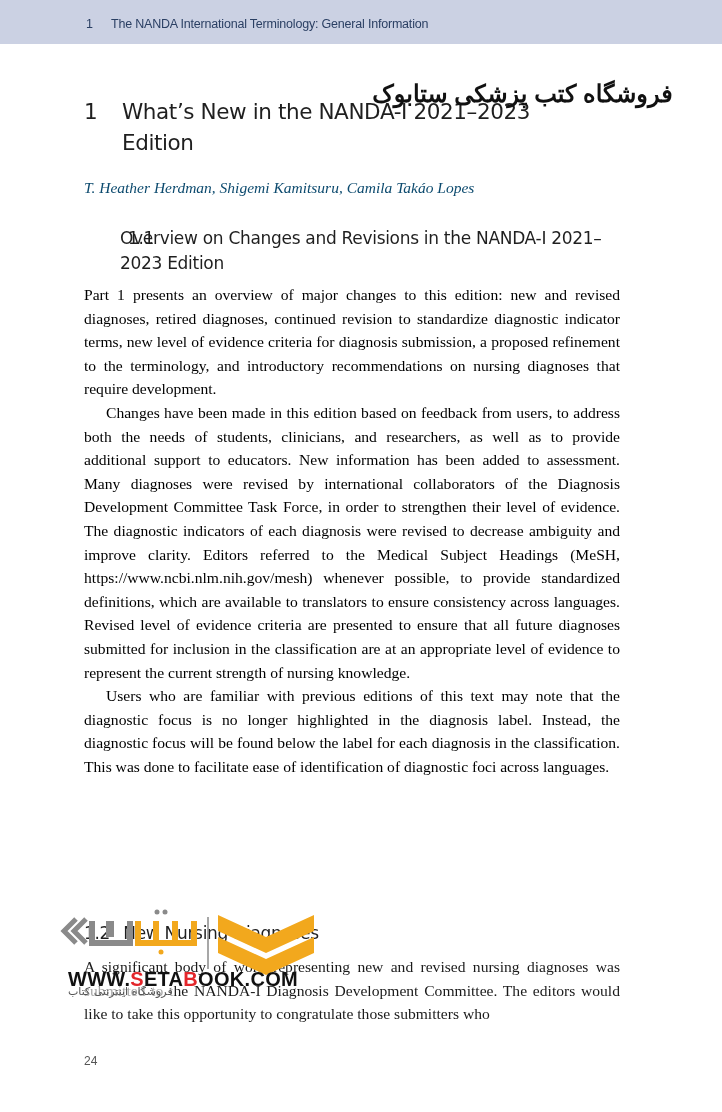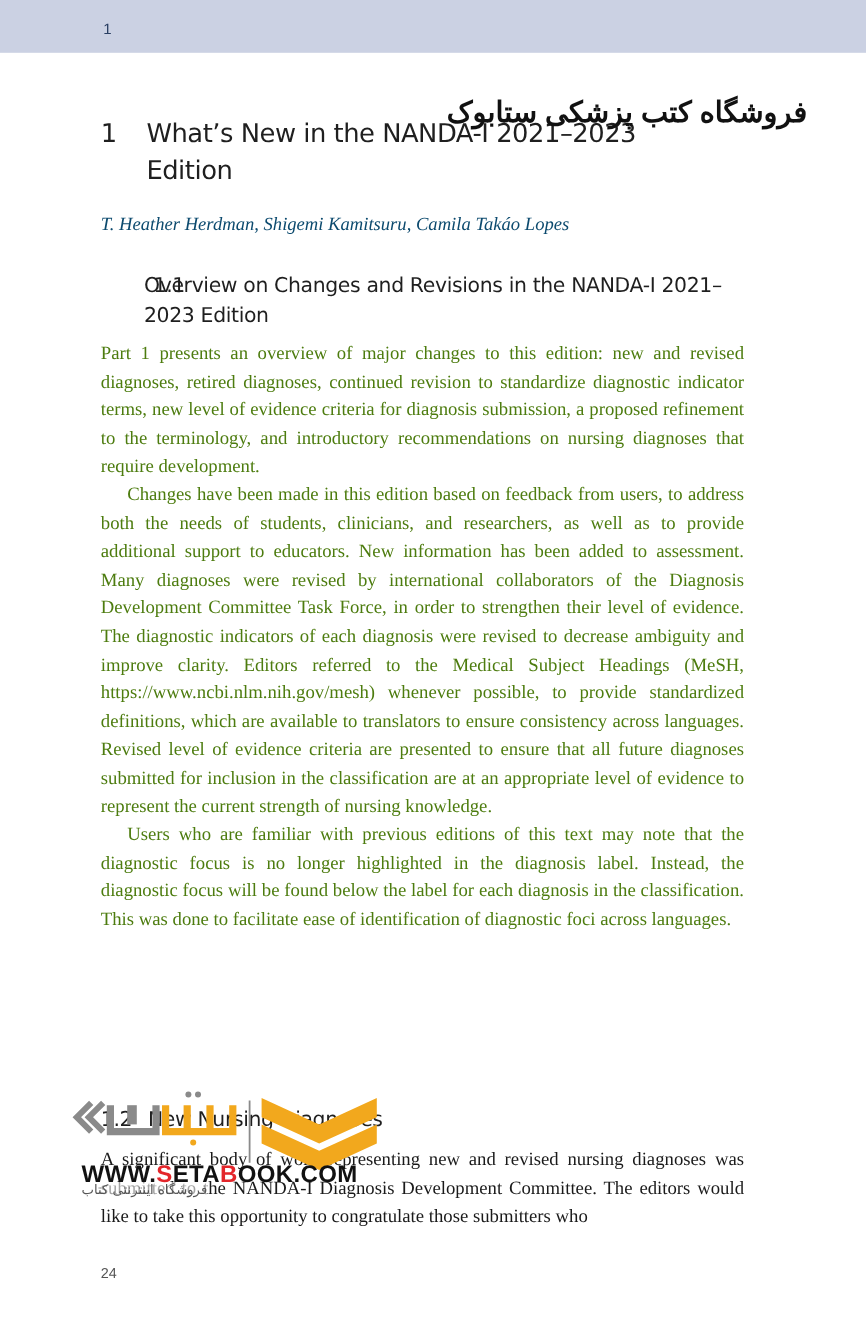--- a/index.html
+++ b/index.html
@@ -102,21 +102,21 @@
     }
     .body-text {
       position: absolute;
       left: 84px;
       top: 283px;
       width: 536px;
       font-size: 15.6px;
       line-height: 23.6px;
       text-align: justify;
       hyphens: manual;
-      color: #4d7c0f;
+      color: #000000;
     }
     .body-text p {
       margin: 0;
     }
     .body-text p.indent {
       text-indent: 22px;
     }
     .subsection-heading {
       position: absolute;
       left: 84px;
@@ -176,20 +176,21 @@
       direction: rtl;
       background: rgba(255,255,255,0.6);
       margin-top: 27px;
     }
   </style>
 </head>
 <body>
 
 <div class="running-header">
   <span class="num">1</span>
+  <span class="title">The NANDA International Terminology: General Information</span>
 </div>
 
 <div class="chapter-heading">
   <span class="ch-num">1</span>
   <span class="ch-title">What’s New in the NANDA-I 2021–2023 Edition</span>
 </div>
 
 <div class="watermark-fa">فروشگاه کتب پزشکی ستابوک</div>
 
 <div class="authors">T. Heather Herdman, Shigemi Kamitsuru, Camila Takáo Lopes</div>

